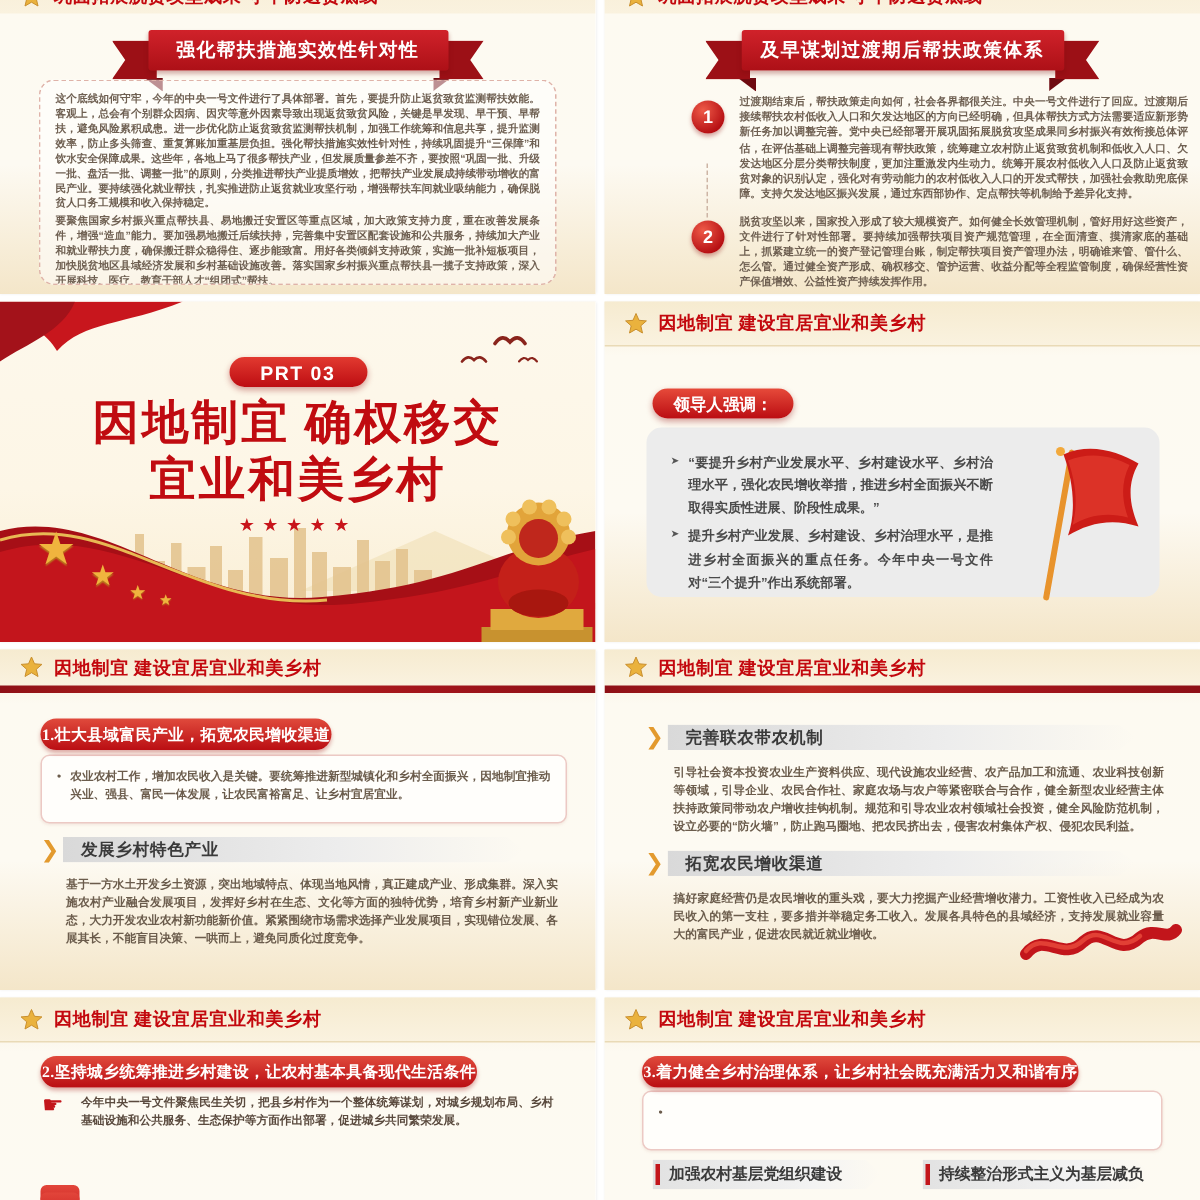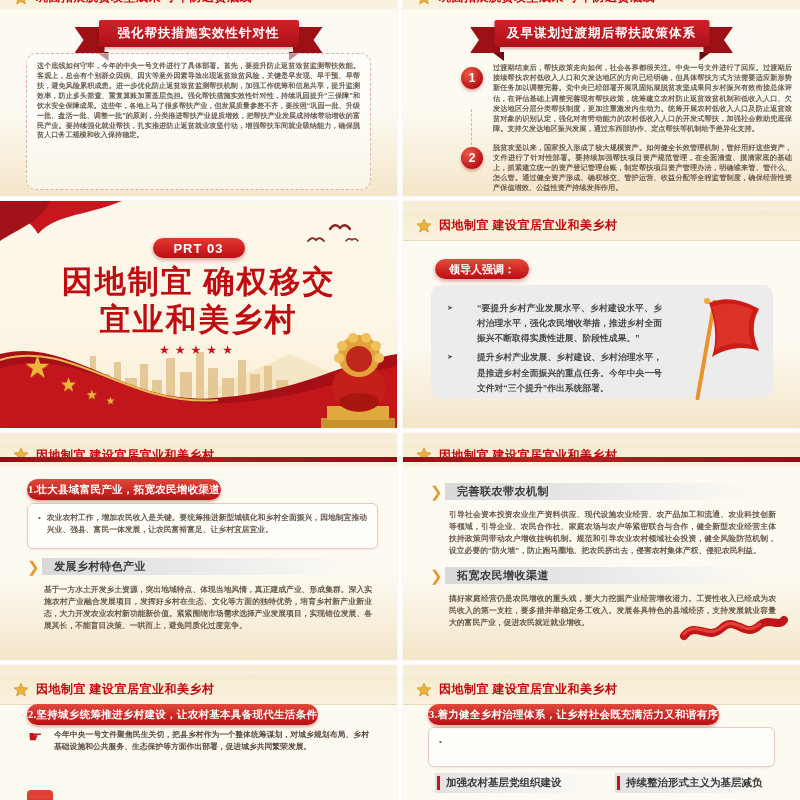--- a/index.html
+++ b/index.html
@@ -17,21 +17,21 @@
   .s4{left:403px;top:201px;}
   .s5{left:0;  top:433px;}
   .s6{left:403px;top:433px;}
   .s7{left:0;  top:665px;}
   .s8{left:403px;top:665px;}
 
   
   .s-header{position:absolute;left:0;right:0;top:0;height:30px;
             background:linear-gradient(180deg,#f6ebd0,#faf2df);
             border-bottom:1px solid #e9dab6;
-            display:flex;align-items:center;gap:7px;padding-left:13px;box-sizing:border-box;margin-top:10px;}
+            display:flex;align-items:center;gap:7px;padding-left:13px;box-sizing:border-box;}
   .s-header.short{height:24px;border-bottom:none;}
   .s-header-tall{position:absolute;left:0;right:0;top:0;height:40px;
             background:linear-gradient(180deg,#f6ebd0,#faf2df);
             display:flex;align-items:flex-end;gap:7px;padding:0 0 3px 13px;box-sizing:border-box;}
   .s-title{font-family:"Liberation Serif","DejaVu Serif",serif;
            font-weight:bold;font-size:12px;color:#c3080e;letter-spacing:.5px;white-space:nowrap;}
   .star-ico{width:16px;height:16px;flex:0 0 auto;}
   .red-rule{position:absolute;left:0;right:0;top:24px;height:5px;
             background:linear-gradient(90deg,#8e1016,#b8251f 35%,#a3151b 70%,#8e1016);}
 
@@ -82,21 +82,21 @@
   .gold-star{position:absolute;color:#f0b43e;text-shadow:0 1px 1px #b97f1e;z-index:5;}
 
   
   .lead-pill{position:absolute;left:32px;top:58px;height:20px;border-radius:10px;
              background:linear-gradient(180deg,#e64a3a,#bb0d12);
              color:#fff;font-weight:bold;font-size:11px;display:flex;align-items:center;
              padding:0 14px;box-shadow:0 2px 4px rgba(150,20,20,.4);
              font-family:"Liberation Serif","DejaVu Serif",serif;z-index:4;}
   .quote-box{position:absolute;left:28px;right:27px;top:84px;bottom:30px;border-radius:10px;
              background:#ececec;padding:16px 14px 10px 16px;box-sizing:border-box;z-index:2;}
-  .q-item{display:flex;gap:24px;margin-bottom:4px;width:215px;}
+  .q-item{display:flex;gap:6px;margin-bottom:4px;width:215px;}
   .q-mark{flex:0 0 auto;color:#555;font-size:7px;line-height:1.9;}
   .q-text{font-size:8.8px;line-height:1.72;color:#4a4a4a;text-align:justify;font-weight:600;}
 
   
   .pill-banner{position:absolute;height:21px;border-radius:11px;
                background:linear-gradient(180deg,#e04a3c,#ba0e13);
                color:#fff;font-weight:bold;font-size:10.5px;display:flex;align-items:center;
                padding:0 1px;white-space:nowrap;box-shadow:0 2px 3px rgba(160,20,20,.35);
                font-family:"Liberation Serif","DejaVu Serif",serif;letter-spacing:.3px;z-index:4;}
   .white-box{position:absolute;border:1px solid #ecc9c4;border-radius:6px;background:#fffefb;
@@ -142,20 +142,21 @@
     </div>
     <div class="ribbon-wrap" style="top:51px;">
       <div class="fold l"></div>
       <div class="fold r"></div>
       <div class="under l"></div>
       <div class="under r"></div>
       <div class="ribbon-bar">强化帮扶措施实效性针对性</div>
     </div>
     <div class="dash-box">
       <div class="dense">这个底线如何守牢，今年的中央一号文件进行了具体部署。首先，要提升防止返贫致贫监测帮扶效能。客观上，总会有个别群众因病、因灾等意外因素导致出现返贫致贫风险，关键是早发现、早干预、早帮扶，避免风险累积成患。进一步优化防止返贫致贫监测帮扶机制，加强工作统筹和信息共享，提升监测效率，防止多头筛查、重复算账加重基层负担。强化帮扶措施实效性针对性，持续巩固提升“三保障”和饮水安全保障成果。这些年，各地上马了很多帮扶产业，但发展质量参差不齐，要按照“巩固一批、升级一批、盘活一批、调整一批”的原则，分类推进帮扶产业提质增效，把帮扶产业发展成持续带动增收的富民产业。要持续强化就业帮扶，扎实推进防止返贫就业攻坚行动，增强帮扶车间就业吸纳能力，确保脱贫人口务工规模和收入保持稳定。</div>
+      <div class="dense">要聚焦国家乡村振兴重点帮扶县、易地搬迁安置区等重点区域，加大政策支持力度，重在改善发展条件，增强“造血”能力。要加强易地搬迁后续扶持，完善集中安置区配套设施和公共服务，持续加大产业和就业帮扶力度，确保搬迁群众稳得住、逐步能致富。用好各类倾斜支持政策，实施一批补短板项目，加快脱贫地区县域经济发展和乡村基础设施改善。落实国家乡村振兴重点帮扶县一揽子支持政策，深入开展科技、医疗、教育干部人才“组团式”帮扶。</div>
     </div>
   </div>
 
   <div class="slide s2">
     <div class="s-header-tall">
       <svg class="star-ico" viewBox="0 0 24 24">
           <path d="M12 1.5l3 6.8 7.4.6-5.6 4.9 1.7 7.2L12 17.2 5.5 21l1.7-7.2L1.6 8.9 9 8.3z" fill="#eab23d" stroke="#c98f2e" stroke-width="1"></path>
         </svg>
       <span class="s-title">巩固拓展脱贫攻坚成果 守牢防返贫底线</span>
     </div>

